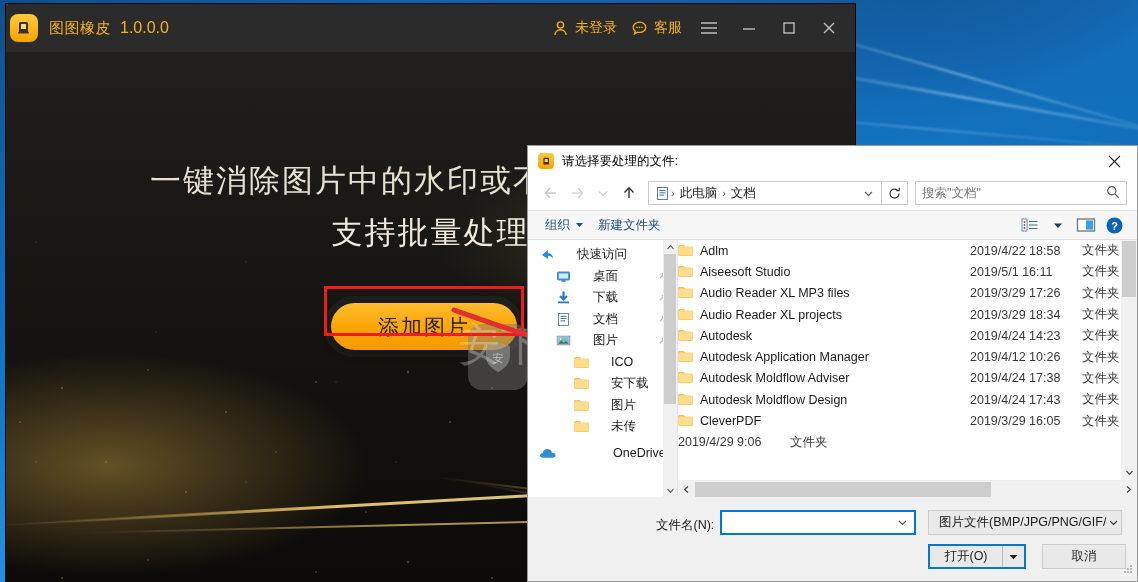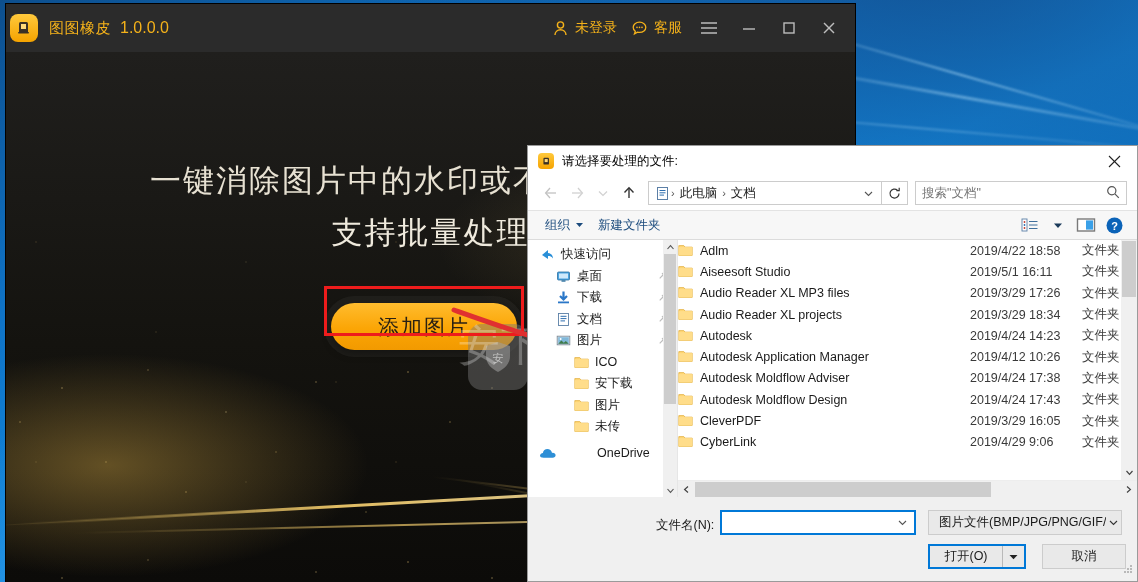--- a/index.html
+++ b/index.html
@@ -170,21 +170,21 @@
   .tool-ico { width: 26px; height: 22px; display:flex; align-items:center; justify-content:center; cursor:pointer; }
 
   #dlg-body { flex: 1 1 auto; display: flex; min-height: 0; background: #fff; }
   #nav-pane {
     width: 150px; flex: none; background: #fff; border-right: 1px solid #e6e6e6;
     position: relative; overflow: hidden;
   }
   .nav-list { padding-top: 4px; }
   .nav-row { height: 21.5px; display: flex; align-items: center; font-size: 12.5px; padding-right: 8px; cursor: pointer; white-space: nowrap;}
   .nav-row .ic { width: 22px; display:flex; align-items:center; justify-content:center; flex:none; }
-  .nav-row .lbl { margin-left: 3px; }
+  .nav-row .lbl { margin-left: 19px; }
   .nav-row .pin { margin-left: auto; opacity:.55; }
   .depth0 { padding-left: 8px; }
   .depth1 { padding-left: 24px; }
   .depth2 { padding-left: 42px; }
   #nav-scroll {
     position: absolute; right: 0; top: 0; width: 14px; height: 100%; background: #f0f0f0;
     display: flex; flex-direction: column; align-items: center; justify-content: space-between;
   }
   #nav-scroll .arr { height: 14px; display:flex; align-items:center; justify-content:center; cursor:pointer;}
   #nav-thumb { position:absolute; right:1px; top: 14px; width: 12px; height: 150px; background: #cdcdcd; }
@@ -735,29 +735,20 @@
                     <path d="M.8 1.6h5l1.2 1.5h7.2v8.3H.8z" fill="#ffd876" stroke="#e0ab3a" stroke-width=".7"></path>
                     <path d="M.8 3.1h13.4v8.3H.8z" fill="#ffdd8a"></path>
                   </svg>
                 </span>
                 <span>CleverPDF</span>
               </span>
               <span class="fdate">2019/3/29 16:05</span>
               <span class="ftype">文件夹</span>
             </div>
             <div class="row">
-              <span class="fname">
-                <span class="fico">
-                  <svg width="15" height="13" viewBox="0 0 15 13">
-                    <path d="M.8 1.6h5l1.2 1.5h7.2v8.3H.8z" fill="#ffd876" stroke="#e0ab3a" stroke-width=".7"></path>
-                    <path d="M.8 3.1h13.4v8.3H.8z" fill="#ffdd8a"></path>
-                  </svg>
-                </span>
-                <span>CyberLink</span>
-              </span>
               <span class="fdate">2019/4/29 9:06</span>
               <span class="ftype">文件夹</span>
             </div>
           </div>
         <div id="list-vscroll">
           <div id="list-vthumb"></div>
           <div id="list-vdown">
             <svg width="9" height="9" viewBox="0 0 9 9">
                 <polyline points="1.5,3 4.5,6.4 7.5,3" stroke="#444" stroke-width="1.2" fill="none"></polyline>
               </svg>

